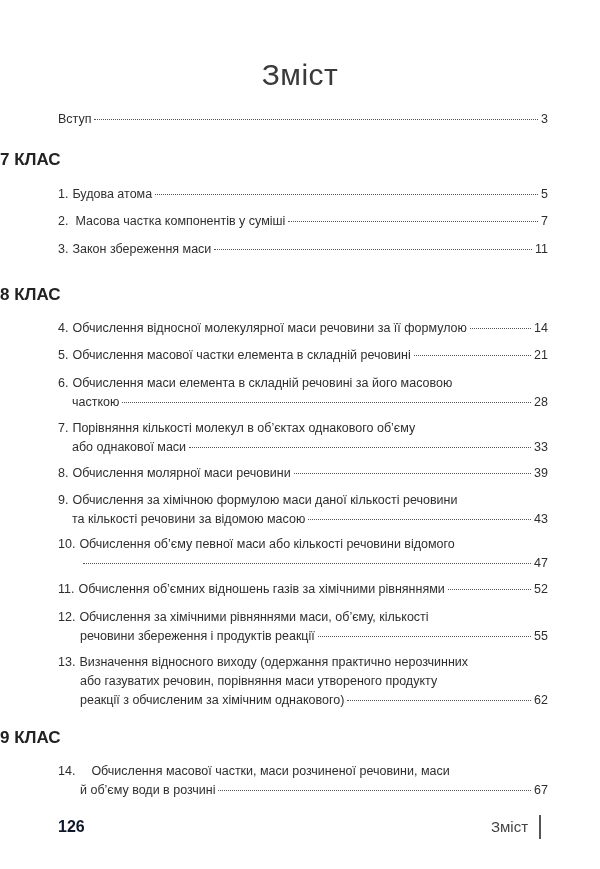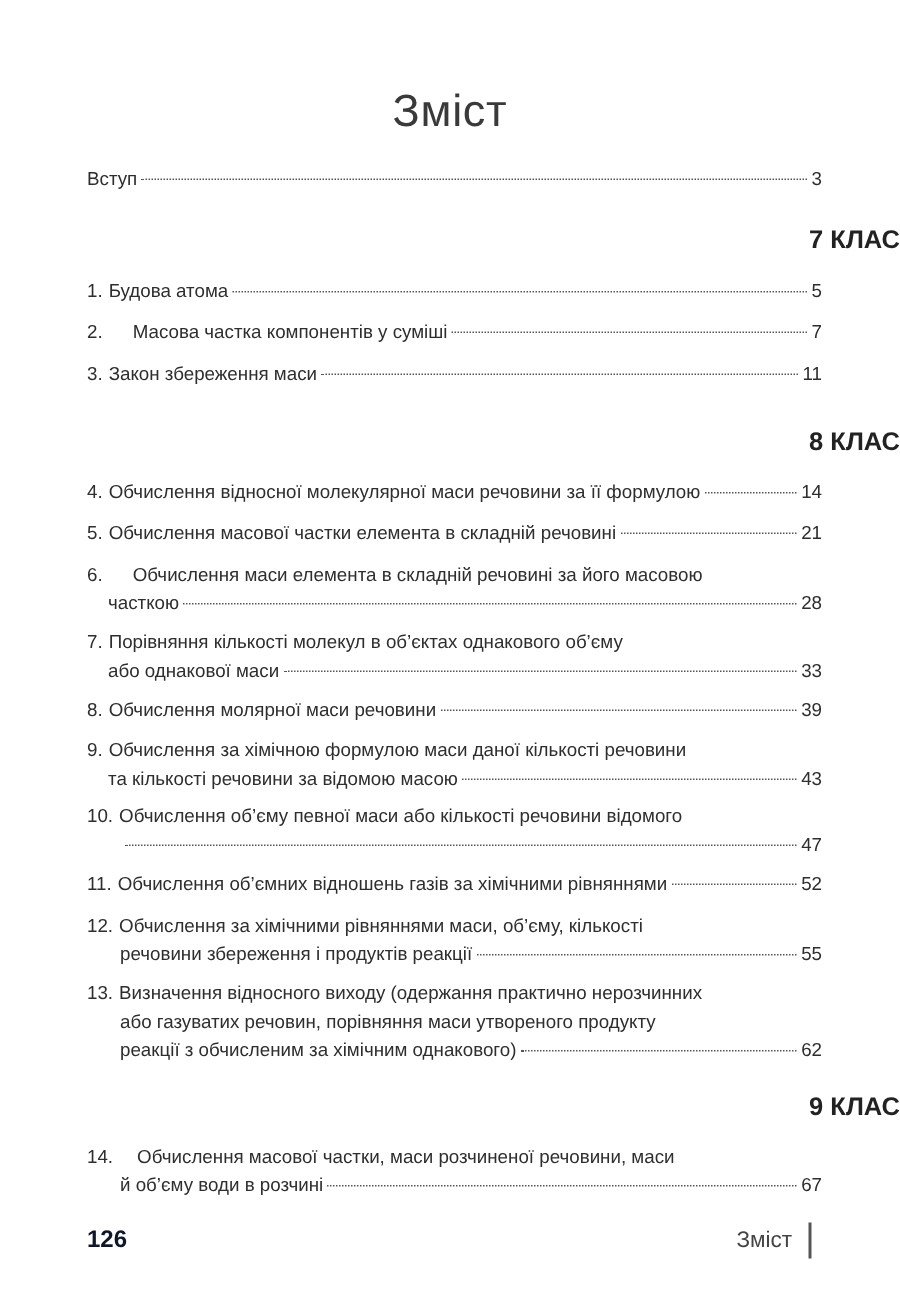--- a/index.html
+++ b/index.html
@@ -1,20 +1,20 @@
 <!DOCTYPE html>
 <html><head>
 <meta charset="utf-8">
 <style>
   html, body { margin:0; padding:0; background:#ffffff; }
   body { width:600px; height:869px; position:relative; overflow:hidden;
          font-family:"Liberation Sans Narrow","Liberation Sans", sans-serif; color:#2e2e2e; }
   .title { position:absolute; top:58px; left:0; width:600px; text-align:center;
            font-size:30px; font-weight:normal; color:#3a3a3a; letter-spacing:0.5px; }
-  .sec { position:absolute; left:0; width:600px; text-align:right;
+  .sec { position:absolute; left:0; width:600px; text-align:left;
          font-size:17px; font-weight:bold; color:#222; }
   .entry { position:absolute; left:58px; width:490px; font-size:12.5px; line-height:19px; }
   .row { display:flex; align-items:baseline; }
   .num { flex:0 0 auto; white-space:pre; }
   .txt { flex:0 0 auto; white-space:nowrap; }
   .dots { flex:1 1 auto; overflow:hidden; white-space:nowrap; margin:0 3px;
           border-bottom:1.2px dotted #555; height:0; transform:translateY(-3px); min-width:8px; }
   .pg { flex:0 0 auto; }
   .footer-num { position:absolute; left:58px; top:818px; font-size:16px; font-weight:bold; color:#0f172a; }
   .footer-label { position:absolute; right:72px; top:818px; font-size:15px; color:#444; }
@@ -40,21 +40,21 @@
     <div class="row">
         <span class="num">1.</span>
         <span class="txt" style="margin-left:4px">Будова атома</span>
         <span class="dots"></span>
         <span class="pg">5</span>
       </div>
   </div>
   <div class="entry" style="top:212px">
     <div class="row">
         <span class="num">2.</span>
-        <span class="txt" style="margin-left:20px">Масова частка компонентів у суміші</span>
+        <span class="txt" style="margin-left:7px">Масова частка компонентів у суміші</span>
         <span class="dots"></span>
         <span class="pg">7</span>
       </div>
   </div>
   <div class="entry" style="top:240px">
     <div class="row">
         <span class="num">3.</span>
         <span class="txt" style="margin-left:4px">Закон збереження маси</span>
         <span class="dots"></span>
         <span class="pg">11</span>
@@ -75,21 +75,21 @@
     <div class="row">
         <span class="num">5.</span>
         <span class="txt" style="margin-left:4px">Обчислення масової частки елемента в складній речовині</span>
         <span class="dots"></span>
         <span class="pg">21</span>
       </div>
   </div>
   <div class="entry" style="top:374px">
     <div class="row">
         <span class="num">6.</span>
-        <span class="txt" style="margin-left:20px">Обчислення маси елемента в складній речовині за його масовою</span>
+        <span class="txt" style="margin-left:4px">Обчислення маси елемента в складній речовині за його масовою</span>
       </div>
     <div class="row" style="padding-left:14px">
         <span class="txt">часткою</span>
         <span class="dots"></span>
         <span class="pg">28</span>
       </div>
   </div>
   <div class="entry" style="top:419px">
     <div class="row">
         <span class="num">7.</span>

